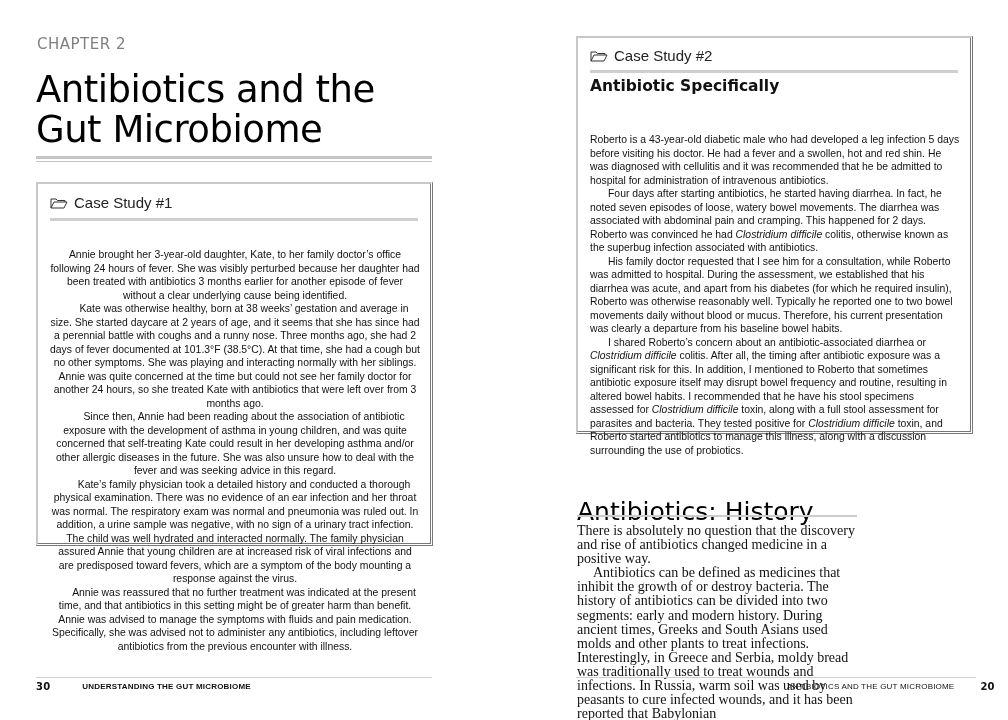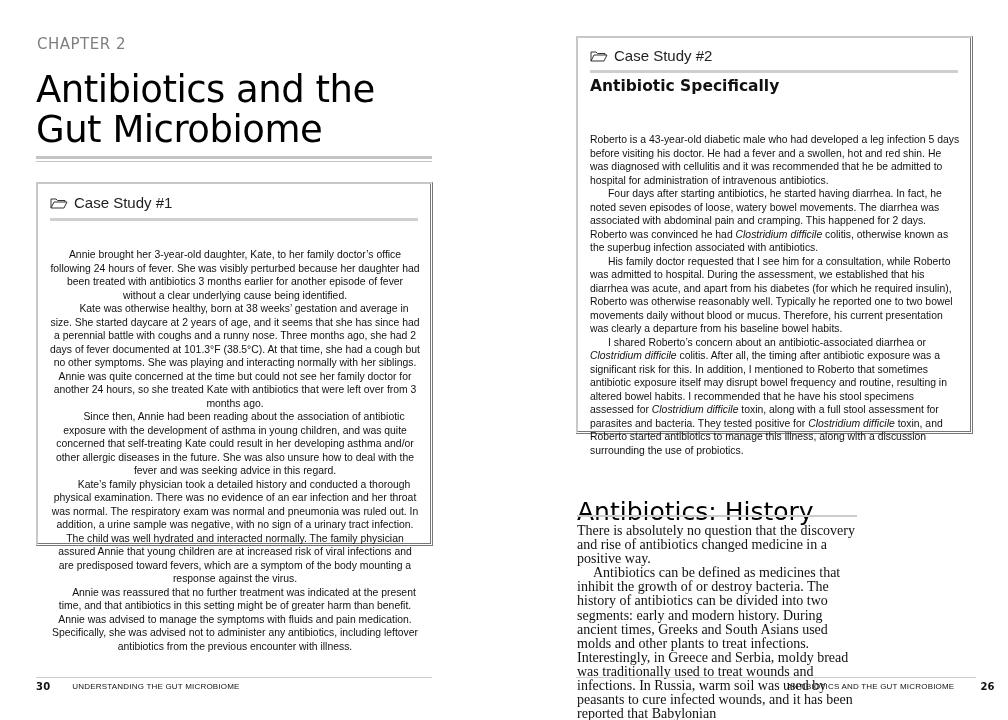--- a/index.html
+++ b/index.html
@@ -64,21 +64,21 @@
       <p>Kate was otherwise healthy, born at 38 weeks’ gestation and average in size. She started daycare at 2 years of age, and it seems that she has since had a perennial battle with coughs and a runny nose. Three months ago, she had 2 days of fever documented at 101.3°F (38.5°C). At that time, she had a cough but no other symptoms. She was playing and interacting normally with her siblings. Annie was quite concerned at the time but could not see her family doctor for another 24 hours, so she treated Kate with antibiotics that were left over from 3 months ago.</p>
       <p>Since then, Annie had been reading about the association of antibiotic exposure with the development of asthma in young children, and was quite concerned that self-treating Kate could result in her developing asthma and/or other allergic diseases in the future. She was also unsure how to deal with the fever and was seeking advice in this regard.</p>
       <p>Kate’s family physician took a detailed history and conducted a thorough physical examination. There was no evidence of an ear infection and her throat was normal. The respiratory exam was normal and pneumonia was ruled out. In addition, a urine sample was negative, with no sign of a urinary tract infection. The child was well hydrated and interacted normally. The family physician assured Annie that young children are at increased risk of viral infections and are predisposed toward fevers, which are a symptom of the body mounting a response against the virus.</p>
       <p>Annie was reassured that no further treatment was indicated at the present time, and that antibiotics in this setting might be of greater harm than benefit. Annie was advised to manage the symptoms with fluids and pain medication. Specifically, she was advised not to administer any antibiotics, including leftover antibiotics from the previous encounter with illness.</p>
     </div>
   </div>
 
   <div class="footer-rule" style="left:36px; width:396px;"></div>
   <div class="footer" style="left:36px;text-align:center;">
     <span class="num">30</span>
-    <span style="margin-left:22px;">UNDERSTANDING THE GUT MICROBIOME</span>
+    <span style="margin-left:32px;font-weight:bold;">UNDERSTANDING THE GUT MICROBIOME</span>
   </div>
 </div>
 
 <div class="page page-right">
   <div class="case-box case-box-2">
     <div class="case-header" style="top:9px;">
       <svg class="folder-icon" viewBox="0 0 18 12">
         <path d="M1 11 L1 2 L6 2 L7.5 3.5 L15 3.5 L15 5" fill="none" stroke="#333" stroke-width="1"></path>
         <path d="M1 11 L4 5 L17 5 L14 11 Z" fill="none" stroke="#333" stroke-width="1"></path>
       </svg>
@@ -99,15 +99,15 @@
   </div>
   <div class="section-rule"></div>
   <div class="section-body">
     <p class="first">There is absolutely no question that the discovery and rise of antibiotics changed medicine in a positive way.</p>
     <p>Antibiotics can be defined as medicines that inhibit the growth of or destroy bacteria. The history of antibiotics can be divided into two segments: early and modern history. During ancient times, Greeks and South Asians used molds and other plants to treat infections. Interestingly, in Greece and Serbia, moldy bread was traditionally used to treat wounds and infections. In Russia, warm soil was used by peasants to cure infected wounds, and it has been reported that Babylonian</p>
   </div>
 
   <div class="footer-rule" style="left:72px; width:400px;"></div>
   <div class="footer" style="left:283px;">
     <span>ANTIBIOTICS AND THE GUT MICROBIOME</span>
-    <span class="num" style="margin-left:26px;">26</span>
+    <span class="num" style="margin-left:26px;">20</span>
   </div>
 </div>
 
 </body></html>

